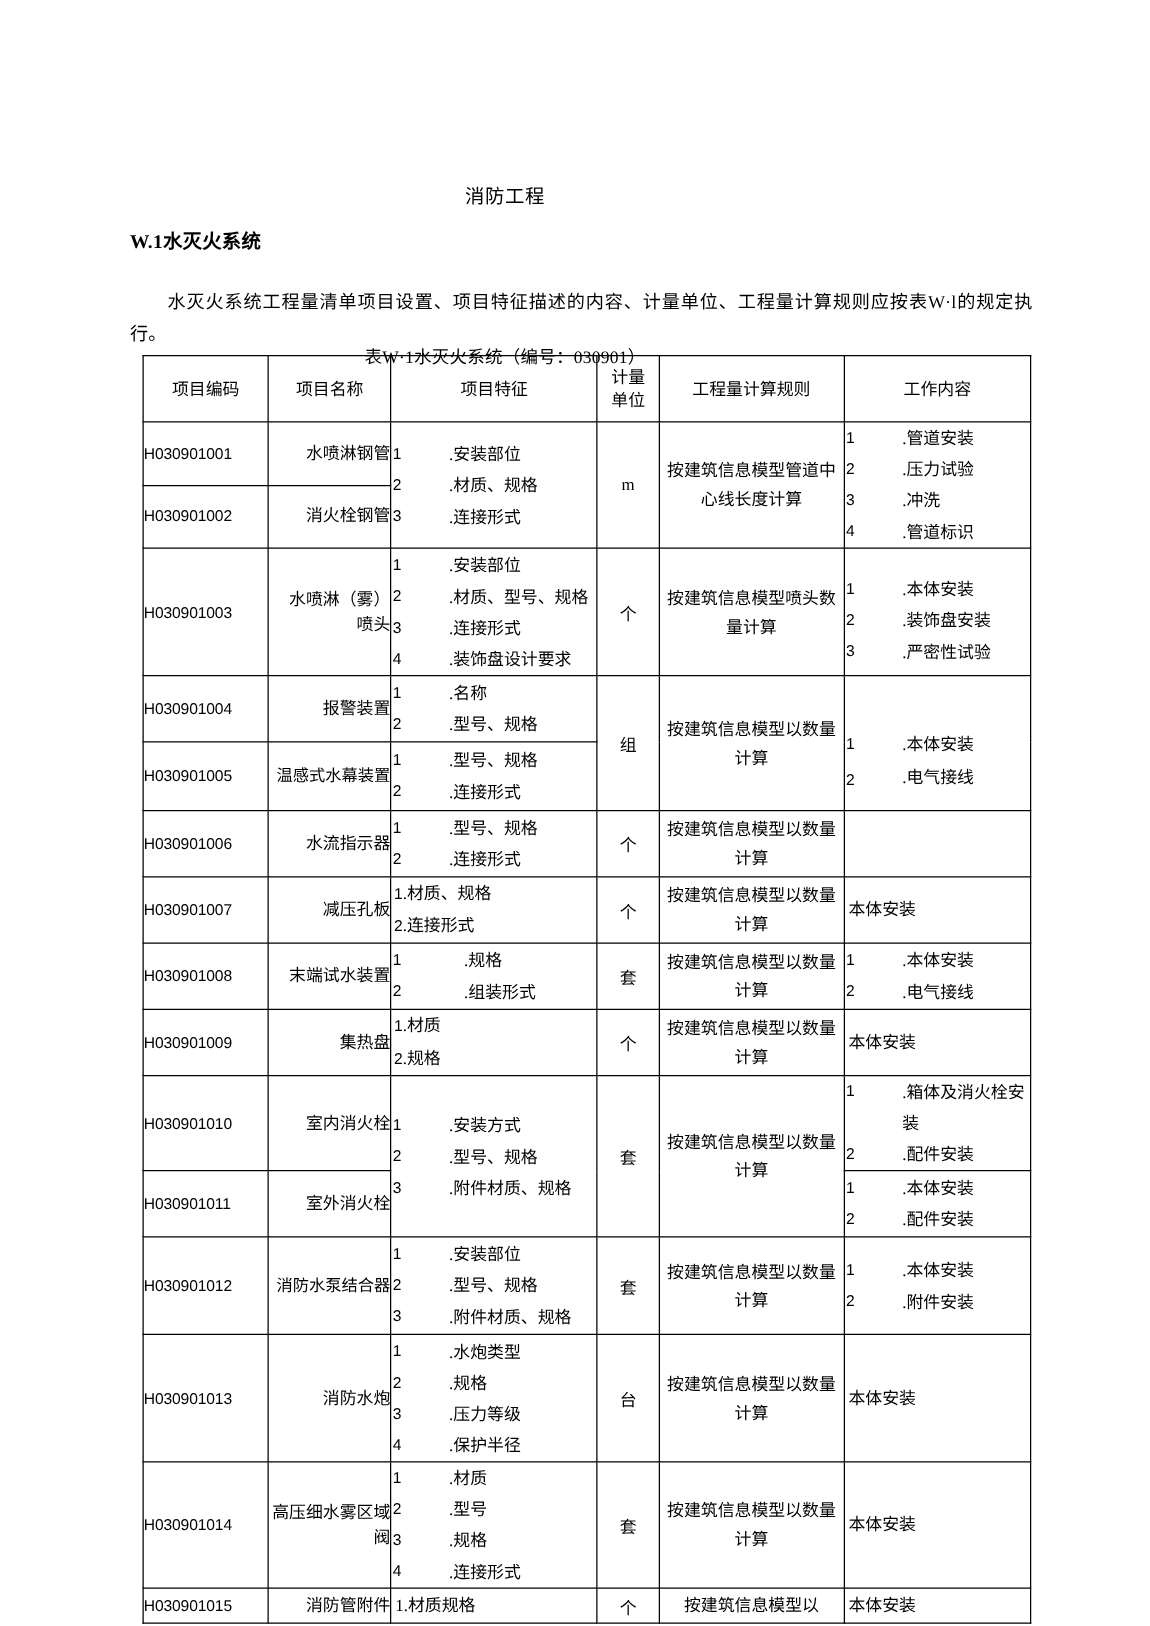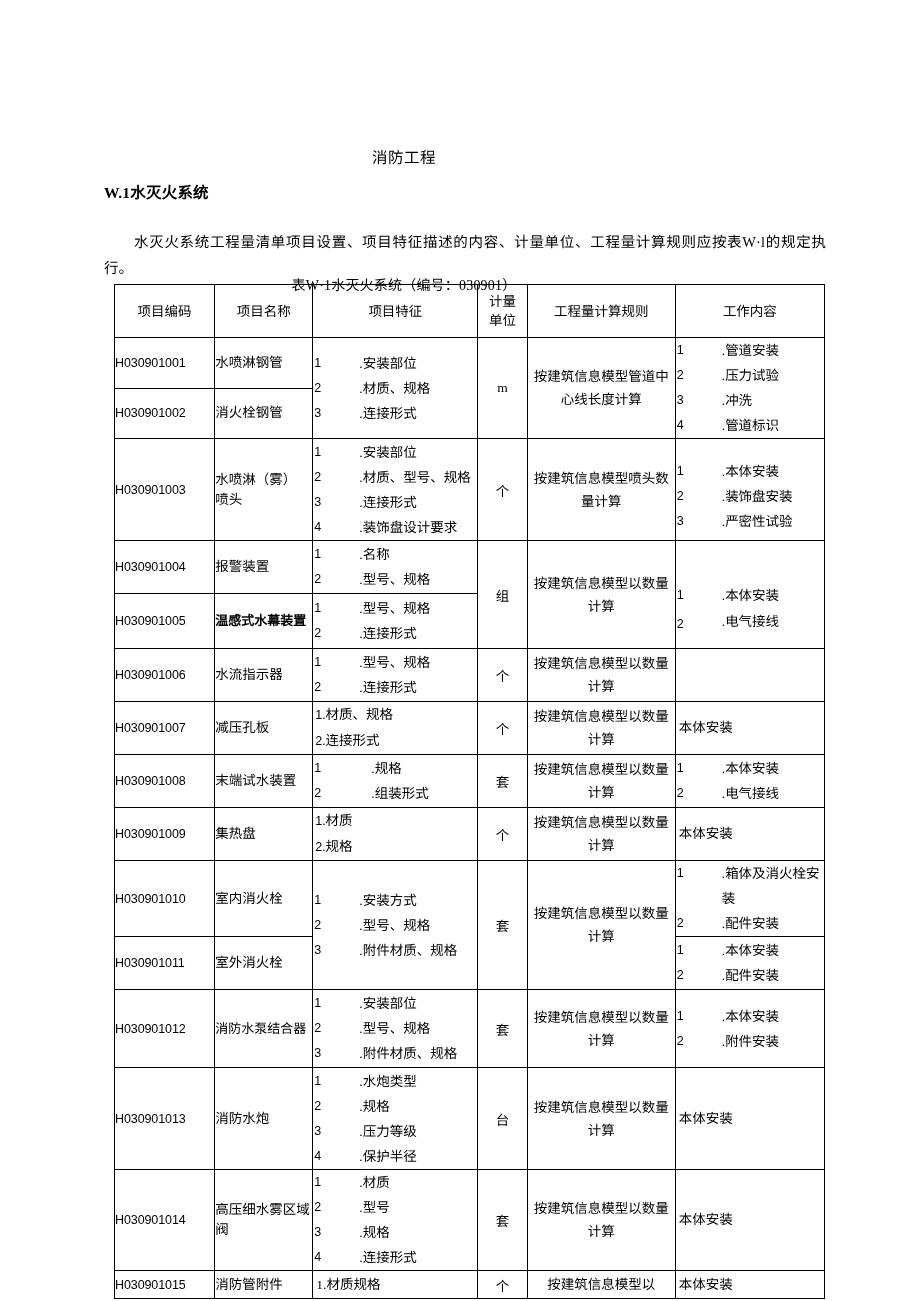--- a/index.html
+++ b/index.html
@@ -103,21 +103,21 @@
   col.c-work  { width: 149px; }
 
   .cell-code {
     font-family: "Liberation Sans", "DejaVu Sans", sans-serif;
     font-size: 12.5px;
     padding-left: 3px;
     text-align: left;
     letter-spacing: -0.1px;
   }
   .cell-name {
-    text-align: left;
+    text-align: right;
     font-size: 13.5px;
     line-height: 20px;
     padding: 0 2px;
   }
   .cell-unit {
     text-align: center;
     font-size: 13.5px;
   }
   .cell-rule {
     text-align: center;
@@ -272,21 +272,21 @@
           <td class="cell-rule" rowspan="2">按建筑信息模型以数量计算</td>
           <td class="work" rowspan="2">
             <ol class="nlist work-list" style="padding-top:30px;">
               <li><span class="num">1</span><span class="dot">.</span><span>本体安装</span></li>
               <li style="line-height:28px;"><span class="num" style="top:2px;">2</span><span class="dot">.</span><span>电气接线</span></li>
             </ol>
           </td>
         </tr>
         <tr style="height:55px;">
           <td class="cell-code">H030901005</td>
-          <td class="cell-name" style="font-size:13px;font-weight:bold;">温感式水幕装置</td>
+          <td class="cell-name" style="font-size:13px;">温感式水幕装置</td>
           <td class="feat">
             <ol class="nlist">
               <li><span class="num">1</span><span class="dot">.</span><span>型号、规格</span></li>
               <li><span class="num">2</span><span class="dot">.</span><span>连接形式</span></li>
             </ol>
           </td>
         </tr>
 
         <tr style="height:53px;">
           <td class="cell-code">H030901006</td>

